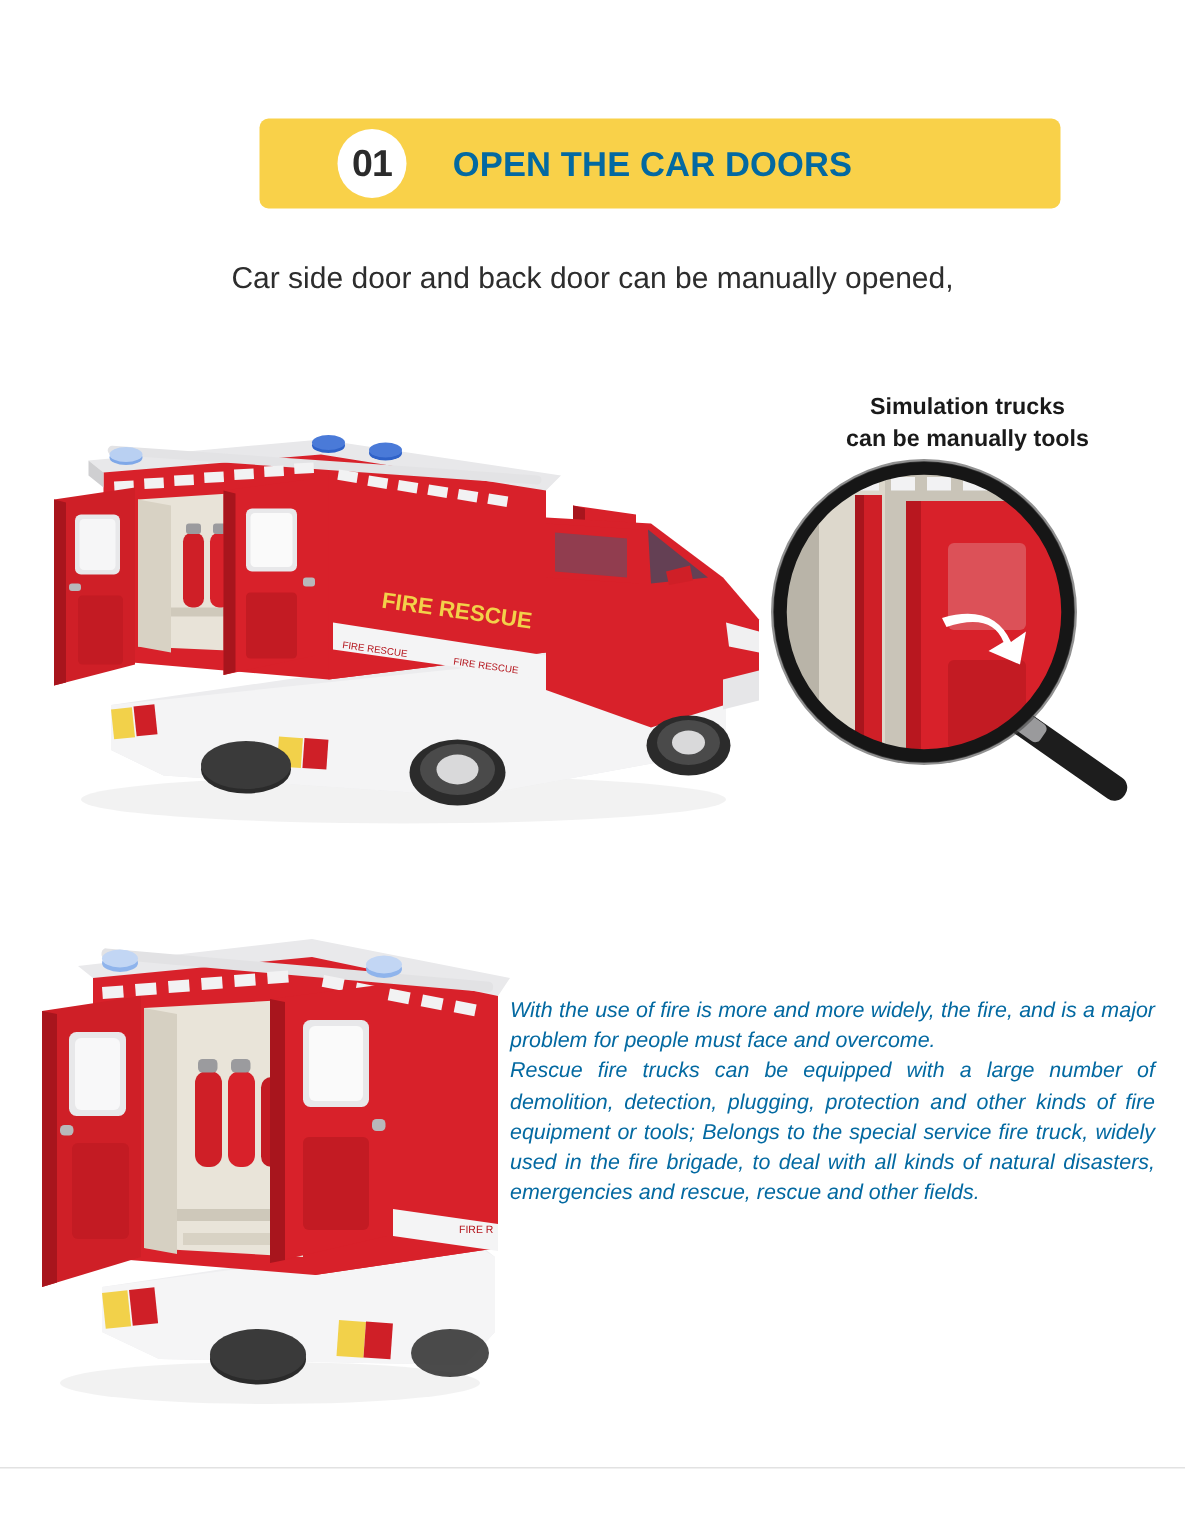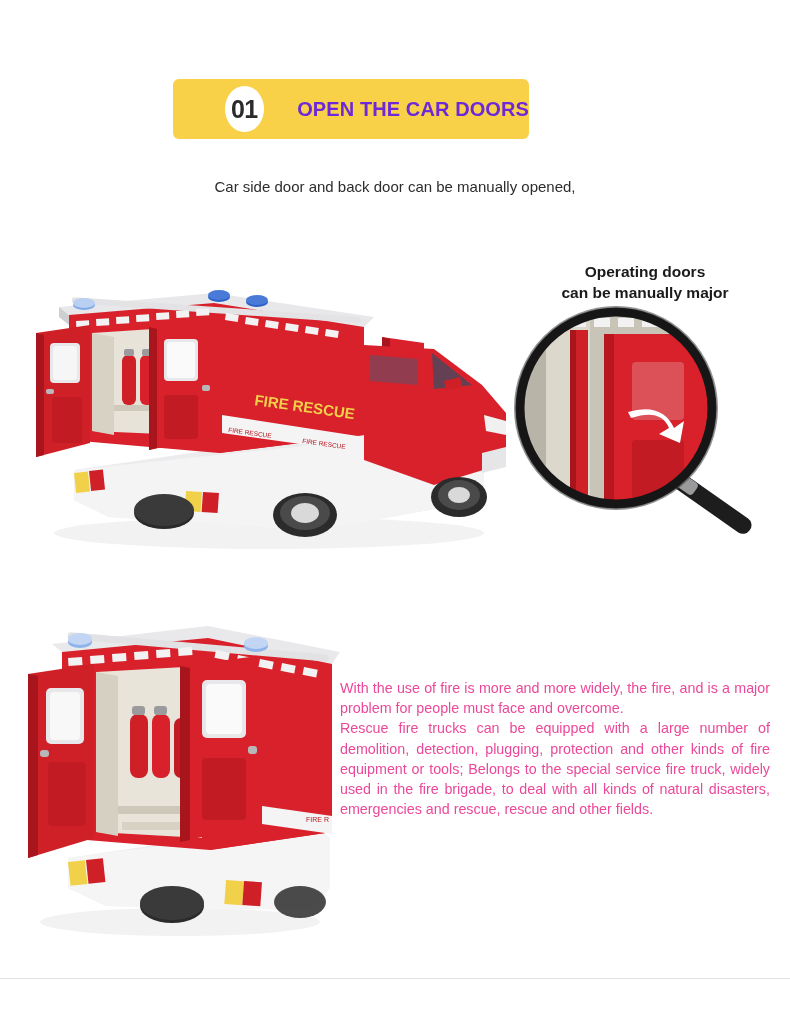--- a/index.html
+++ b/index.html
@@ -13,82 +13,83 @@
   .page {
     position: relative;
     width: 790px; height: 1019px;
     background: #ffffff;
   }
 
   
   .header-band {
     position: absolute;
     left: 173px; top: 79px;
-    width: 356px; height: 60px;
+    width: 534px; height: 60px;
     background: #f9d149;
     border-radius: 6px;
     display: flex;
     align-items: center;
   }
   .badge-circle {
     width: 46px; height: 46px;
     margin-left: 52px;
     border-radius: 50%;
     background: #ffffff;
     display: flex; align-items: center; justify-content: center;
     font-size: 25px;
     font-weight: bold;
     color: #2b2b2b;
     letter-spacing: -0.5px;
   }
   .header-text {
     margin-left: 14px;
-    color: #6d28d9;
+    color: #0369a1;
     font-weight: bold;
-    font-size: 20px;
+    font-size: 23px;
     line-height: 23px;
-    text-align: right;
+    text-align: center;
     width: 300px;
     letter-spacing: 0.1px;
   }
   .header-text div { white-space: nowrap; }
 
   
   .subcaption {
     position: absolute;
     left: 0; top: 176px;
     width: 790px;
     text-align: center;
     color: #2d2d2d;
-    font-size: 15px;
+    font-size: 20px;
     line-height: 21px;
   }
 
   
   .callout {
     position: absolute;
     left: 520px; top: 261px;
     width: 250px;
     text-align: center;
     color: #1a1a1a;
     font-size: 15.5px;
     font-weight: bold;
     line-height: 21px;
   }
 
   
   .body-copy {
     position: absolute;
-    left: 340px; top: 678px;
+    left: 340px; top: 664px;
     width: 430px;
-    color: #ec4899;
+    color: #0369a1;
     font-size: 14.3px;
     line-height: 20.2px;
     text-align: justify;
     text-justify: inter-word;
+    font-style: italic;
   }
   .body-copy p { margin: 0; }
 
   
   .bottom-rule {
     position: absolute;
     left: 0; top: 978px;
     width: 790px; height: 1px;
     background: #e2e2e2;
   }
@@ -116,22 +117,22 @@
     <div class="header-text">
       <div>OPEN THE CAR DOORS</div>
     </div>
   </div>
 
   <div class="subcaption">
     <div>Car side door and back door can be manually opened,</div>
   </div>
 
   <div class="callout">
-    <div>Operating doors</div>
-    <div>can be manually major</div>
+    <div>Simulation trucks</div>
+    <div>can be manually tools</div>
   </div>
 
   <div class="scene1">
     <svg class="truck-svg" width="520" height="275" viewBox="0 0 520 275" xmlns="http://www.w3.org/2000/svg">
 
       <ellipse cx="255" cy="248" rx="215" ry="16" fill="#000000" opacity="0.05"></ellipse>
 
       <path d="M60 185 L60 215 L95 232 L300 246 L470 215 L470 165 L455 140 L300 150 L60 185 Z" fill="#ececee"></path>
       <path d="M60 185 L300 160 L470 168 L470 215 L300 246 L95 232 L60 215 Z" fill="#f4f4f5"></path>
 

